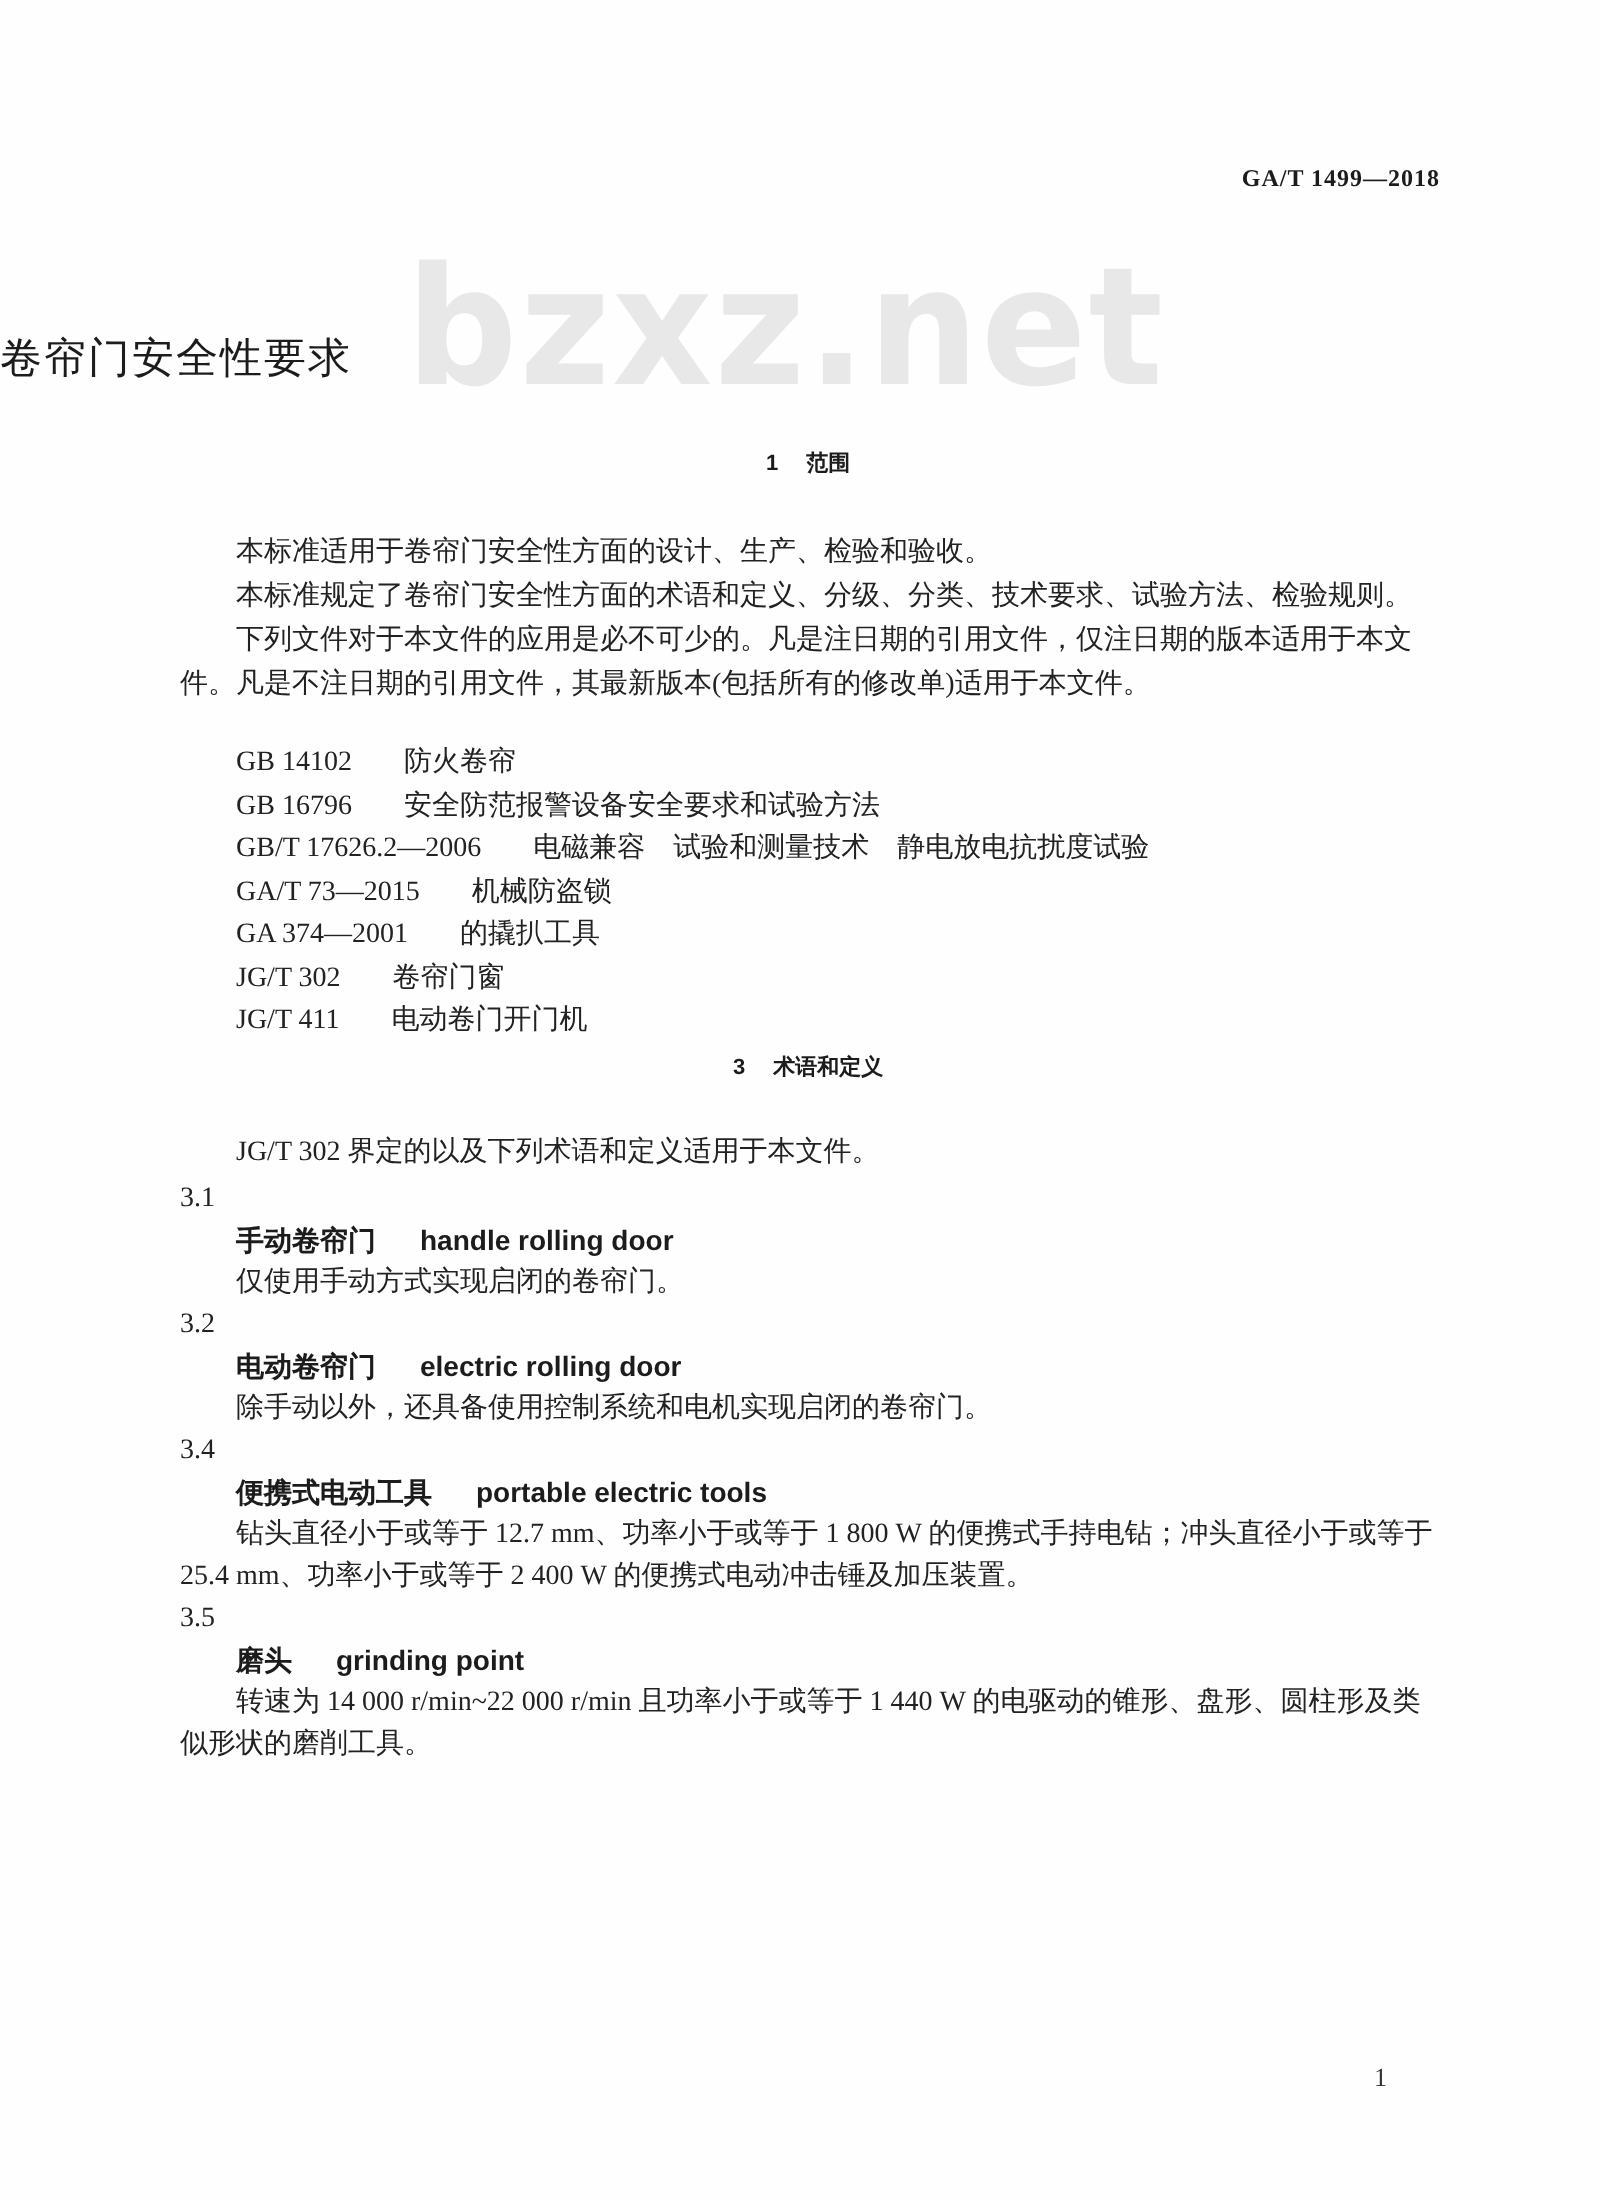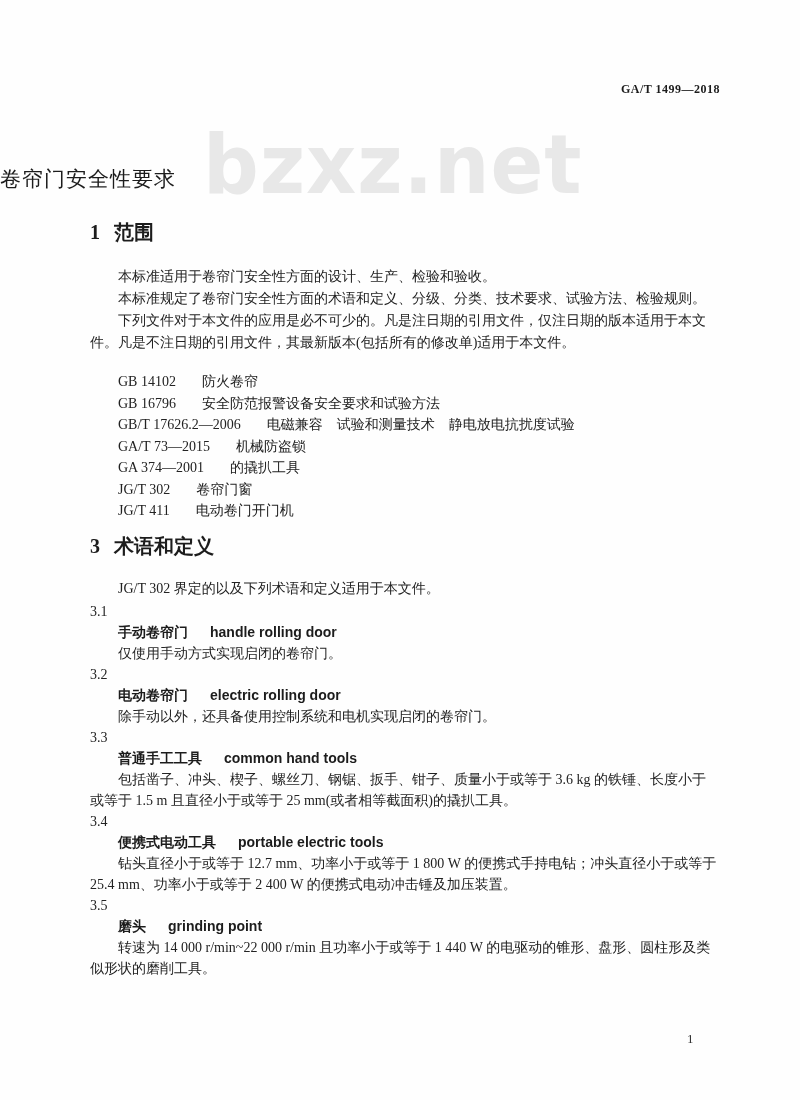--- a/index.html
+++ b/index.html
@@ -60,30 +60,31 @@
     position: absolute;
     top: 0;
     left: 0;
     right: 0;
     z-index: 1;
     padding: 222px 82px 0 90px;
     font-size: 14px;
     line-height: 22px;
   }
   .sec-heading {
-    font-family: Liberation Serif, serif;
-    font-size: 20px;
+    font-family: Liberation Sans, sans-serif;
+    font-size: 11px;
     font-weight: bold;
     line-height: 20px;
     color: #1c1c1c;
+    text-align: center;
   }
   .sec-heading .sec-num { margin-right: 14px; }
   .sec-heading--s1 { margin-bottom: 24px; }
   .sec-heading--s2 { margin-top: 18px; margin-bottom: 19px; }
-  .sec-heading--s3 { margin-top: 14px; margin-bottom: 22px; }
+  .sec-heading--s3 { margin-top: 2px; margin-bottom: 22px; }
   .para {
     margin: 0;
     text-indent: 2em;
   }
   .ref-list { margin-top: 17px; }
   .ref-line {
     line-height: 21.5px;
     padding-left: 2em;
   }
   .ref-title { margin-left: 26px; }
@@ -173,27 +174,20 @@
       </div>
 
       <div class="term">
         <div class="term-num">3.2</div>
         <div class="term-head">
           <span>电动卷帘门</span><span class="term-en">electric rolling door</span>
         </div>
         <p class="term-def">除手动以外，还具备使用控制系统和电机实现启闭的卷帘门。</p>
       </div>
 
-      <div class="term">
-        <div class="term-num">3.3</div>
-        <div class="term-head">
-          <span>普通手工工具</span><span class="term-en">common hand tools</span>
-        </div>
-        <p class="term-def">包括凿子、冲头、楔子、螺丝刀、钢锯、扳手、钳子、质量小于或等于 3.6 kg 的铁锤、长度小于或等于 1.5 m 且直径小于或等于 25 mm(或者相等截面积)的撬扒工具。</p>
-      </div>
 
       <div class="term">
         <div class="term-num">3.4</div>
         <div class="term-head">
           <span>便携式电动工具</span><span class="term-en">portable electric tools</span>
         </div>
         <p class="term-def">钻头直径小于或等于 12.7 mm、功率小于或等于 1 800 W 的便携式手持电钻；冲头直径小于或等于 25.4 mm、功率小于或等于 2 400 W 的便携式电动冲击锤及加压装置。</p>
       </div>
 
       <div class="term">

